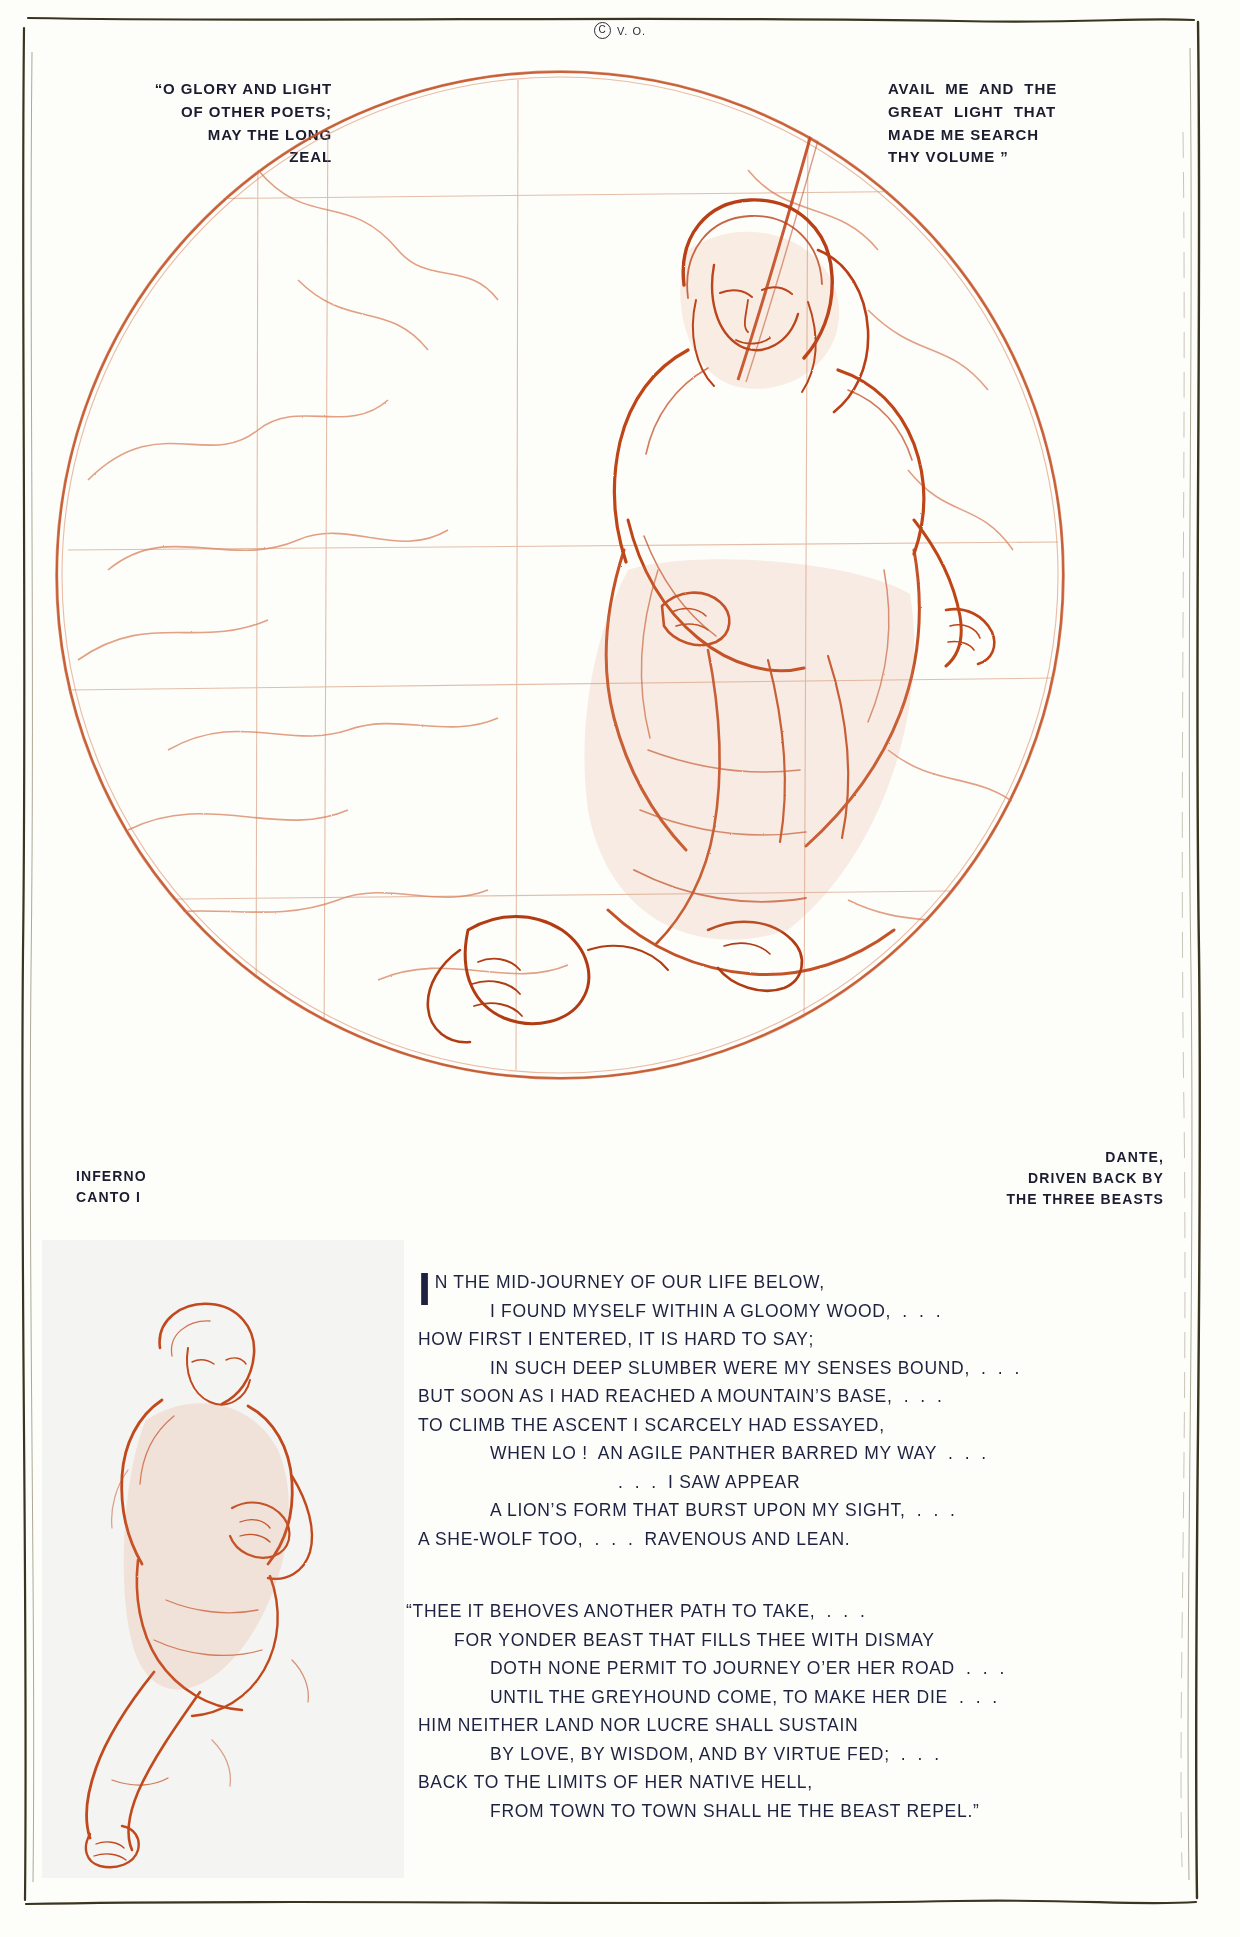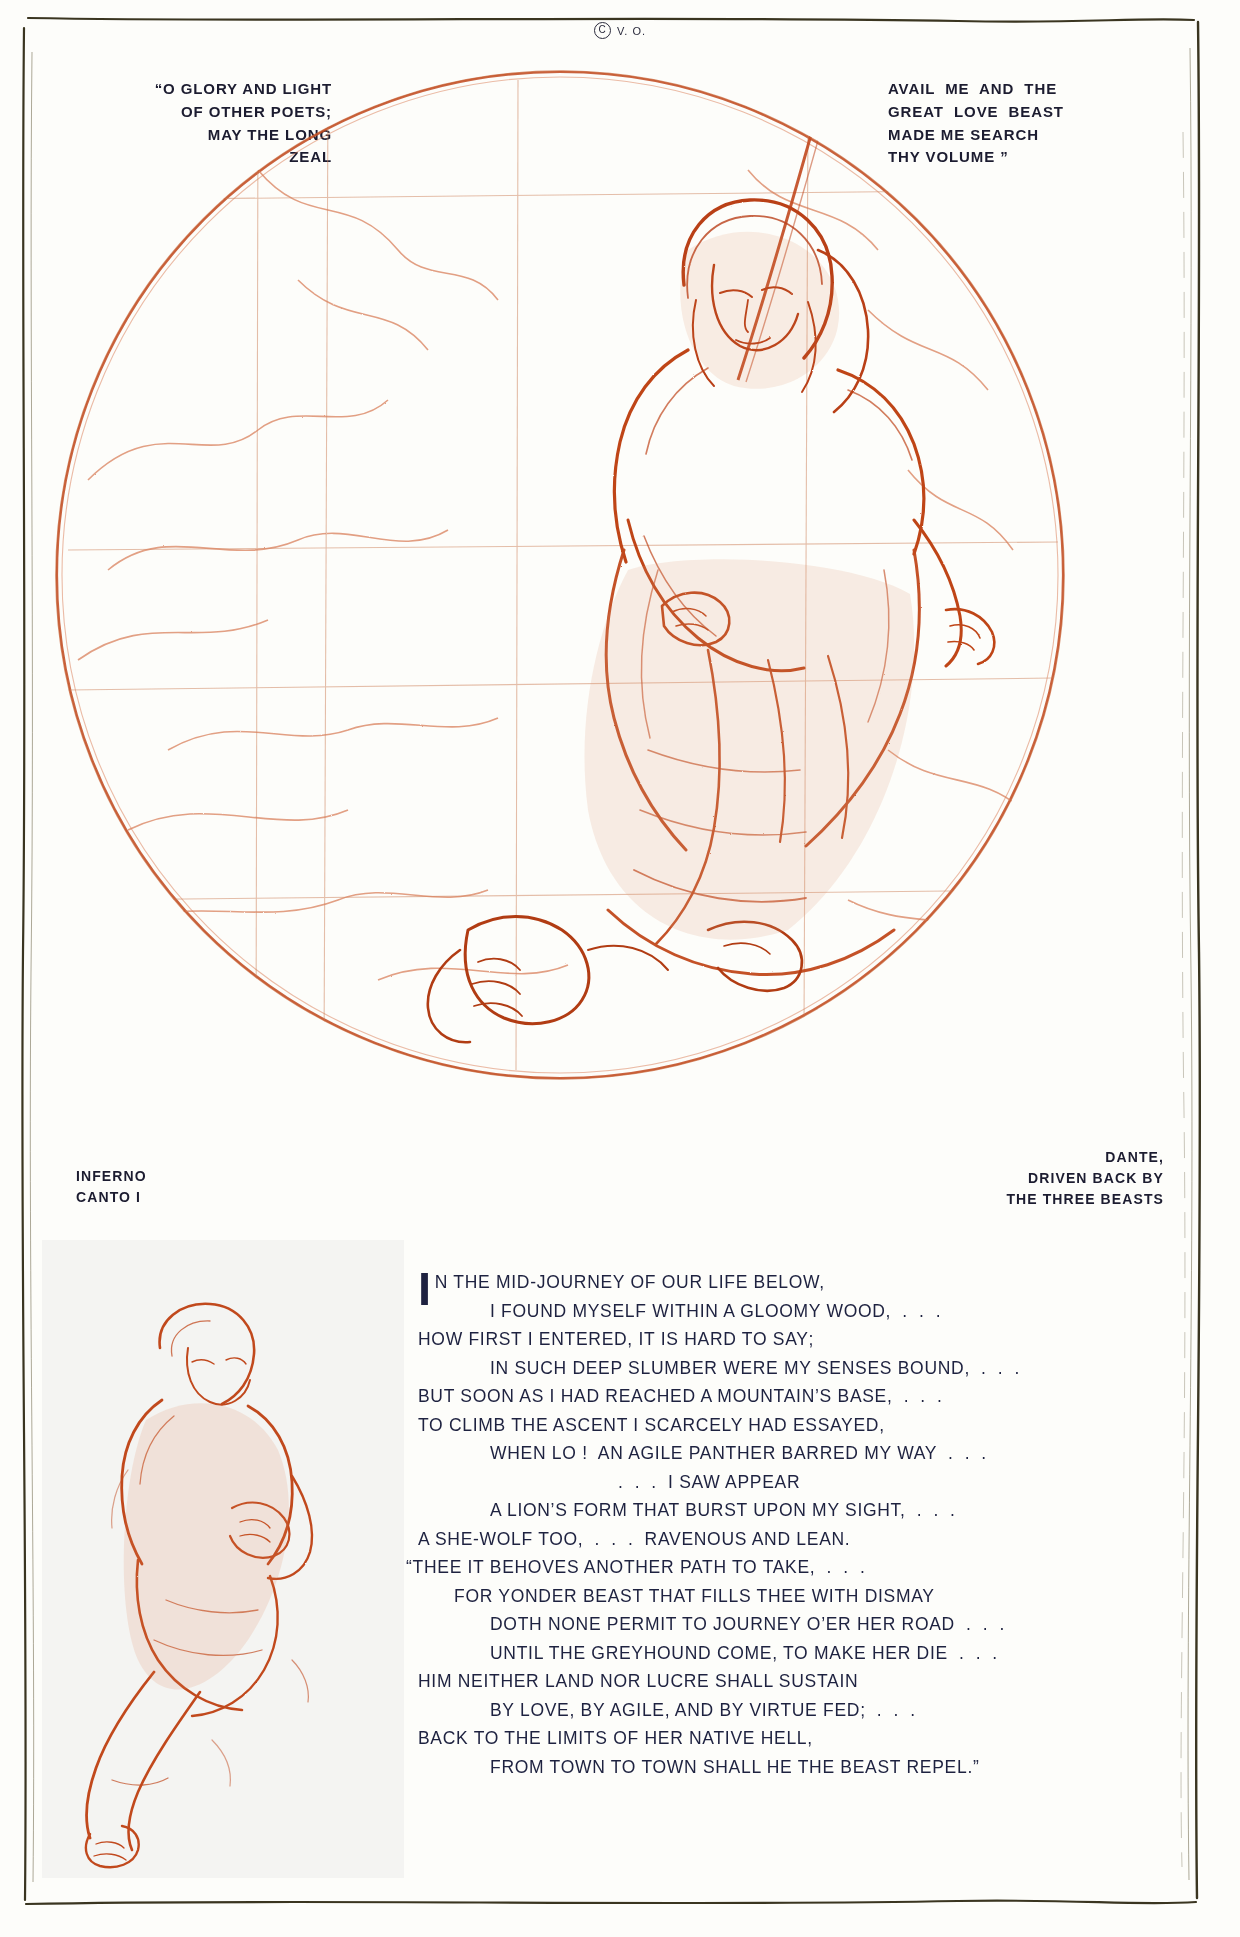--- a/index.html
+++ b/index.html
@@ -147,21 +147,21 @@
     float: left;
     font-size: 47px;
     line-height: 0.82;
     font-weight: 700;
     padding: 2px 3px 0 0;
     color: #1e2240;
   }
   .indent1 { padding-left: 36px; }
   .indent2 { padding-left: 72px; }
   .indent3 { padding-left: 200px; }
-  .hang { padding-left: 0px; }
+  .hang { padding-left: 0px; margin-top: 44px; }
 </style>
 </head>
 <body>
 
 <div class="page">
 
   <div class="frame-border">
     <svg width="1186" height="1898" viewBox="0 0 1186 1898" fill="none" xmlns="http://www.w3.org/2000/svg">
       <path d="M6 16 C 3 300, 9 620, 5 940 C 2 1260, 10 1580, 7 1888" stroke="#3a3520" stroke-width="2.2" fill="none" stroke-linecap="round"></path>
       <path d="M10 6 C 300 11, 620 3, 940 9 C 1060 12, 1120 5, 1176 8" stroke="#3a3520" stroke-width="2.2" fill="none" stroke-linecap="round"></path>
@@ -180,21 +180,21 @@
 
   <div class="quote quote-left">
     <div class="quote-line">“O GLORY AND LIGHT</div>
     <div class="quote-line l2">OF OTHER POETS;</div>
     <div class="quote-line l3">MAY THE LONG</div>
     <div class="quote-line">ZEAL</div>
   </div>
 
   <div class="quote quote-right">
     <div class="quote-line">AVAIL  ME  AND  THE</div>
-    <div class="quote-line">GREAT  LOVE  BEAST</div>
+    <div class="quote-line">GREAT  LIGHT  THAT</div>
     <div class="quote-line">MADE ME SEARCH</div>
     <div class="quote-line">THY VOLUME ”</div>
   </div>
 
   <div class="plate">
     <svg width="1120" height="1180" viewBox="0 0 1120 1180" xmlns="http://www.w3.org/2000/svg">
       <defs>
         <clipPath id="circClip">
           <circle cx="512" cy="525" r="505"></circle>
         </clipPath>
@@ -382,18 +382,18 @@
     <div class="line">TO CLIMB THE ASCENT I SCARCELY HAD ESSAYED,</div>
     <div class="line indent2">WHEN LO !  AN AGILE PANTHER BARRED MY WAY  .  .  .</div>
     <div class="line indent3">.  .  .  I SAW APPEAR</div>
     <div class="line indent2">A LION’S FORM THAT BURST UPON MY SIGHT,  .  .  .</div>
     <div class="line">A SHE-WOLF TOO,  .  .  .  RAVENOUS AND LEAN.</div>
     <div class="line hang" style="margin-left:-12px">“THEE IT BEHOVES ANOTHER PATH TO TAKE,  .  .  .</div>
     <div class="line indent1">FOR YONDER BEAST THAT FILLS THEE WITH DISMAY</div>
     <div class="line indent2">DOTH NONE PERMIT TO JOURNEY O’ER HER ROAD  .  .  .</div>
     <div class="line indent2">UNTIL THE GREYHOUND COME, TO MAKE HER DIE  .  .  .</div>
     <div class="line">HIM NEITHER LAND NOR LUCRE SHALL SUSTAIN</div>
-    <div class="line indent2">BY LOVE, BY AGILE, AND BY VIRTUE FED;  .  .  .</div>
+    <div class="line indent2">BY LOVE, BY WISDOM, AND BY VIRTUE FED;  .  .  .</div>
     <div class="line">BACK TO THE LIMITS OF HER NATIVE HELL,</div>
     <div class="line indent2">FROM TOWN TO TOWN SHALL HE THE BEAST REPEL.”</div>
   </div>
 
 </div>
 
 </body></html>

